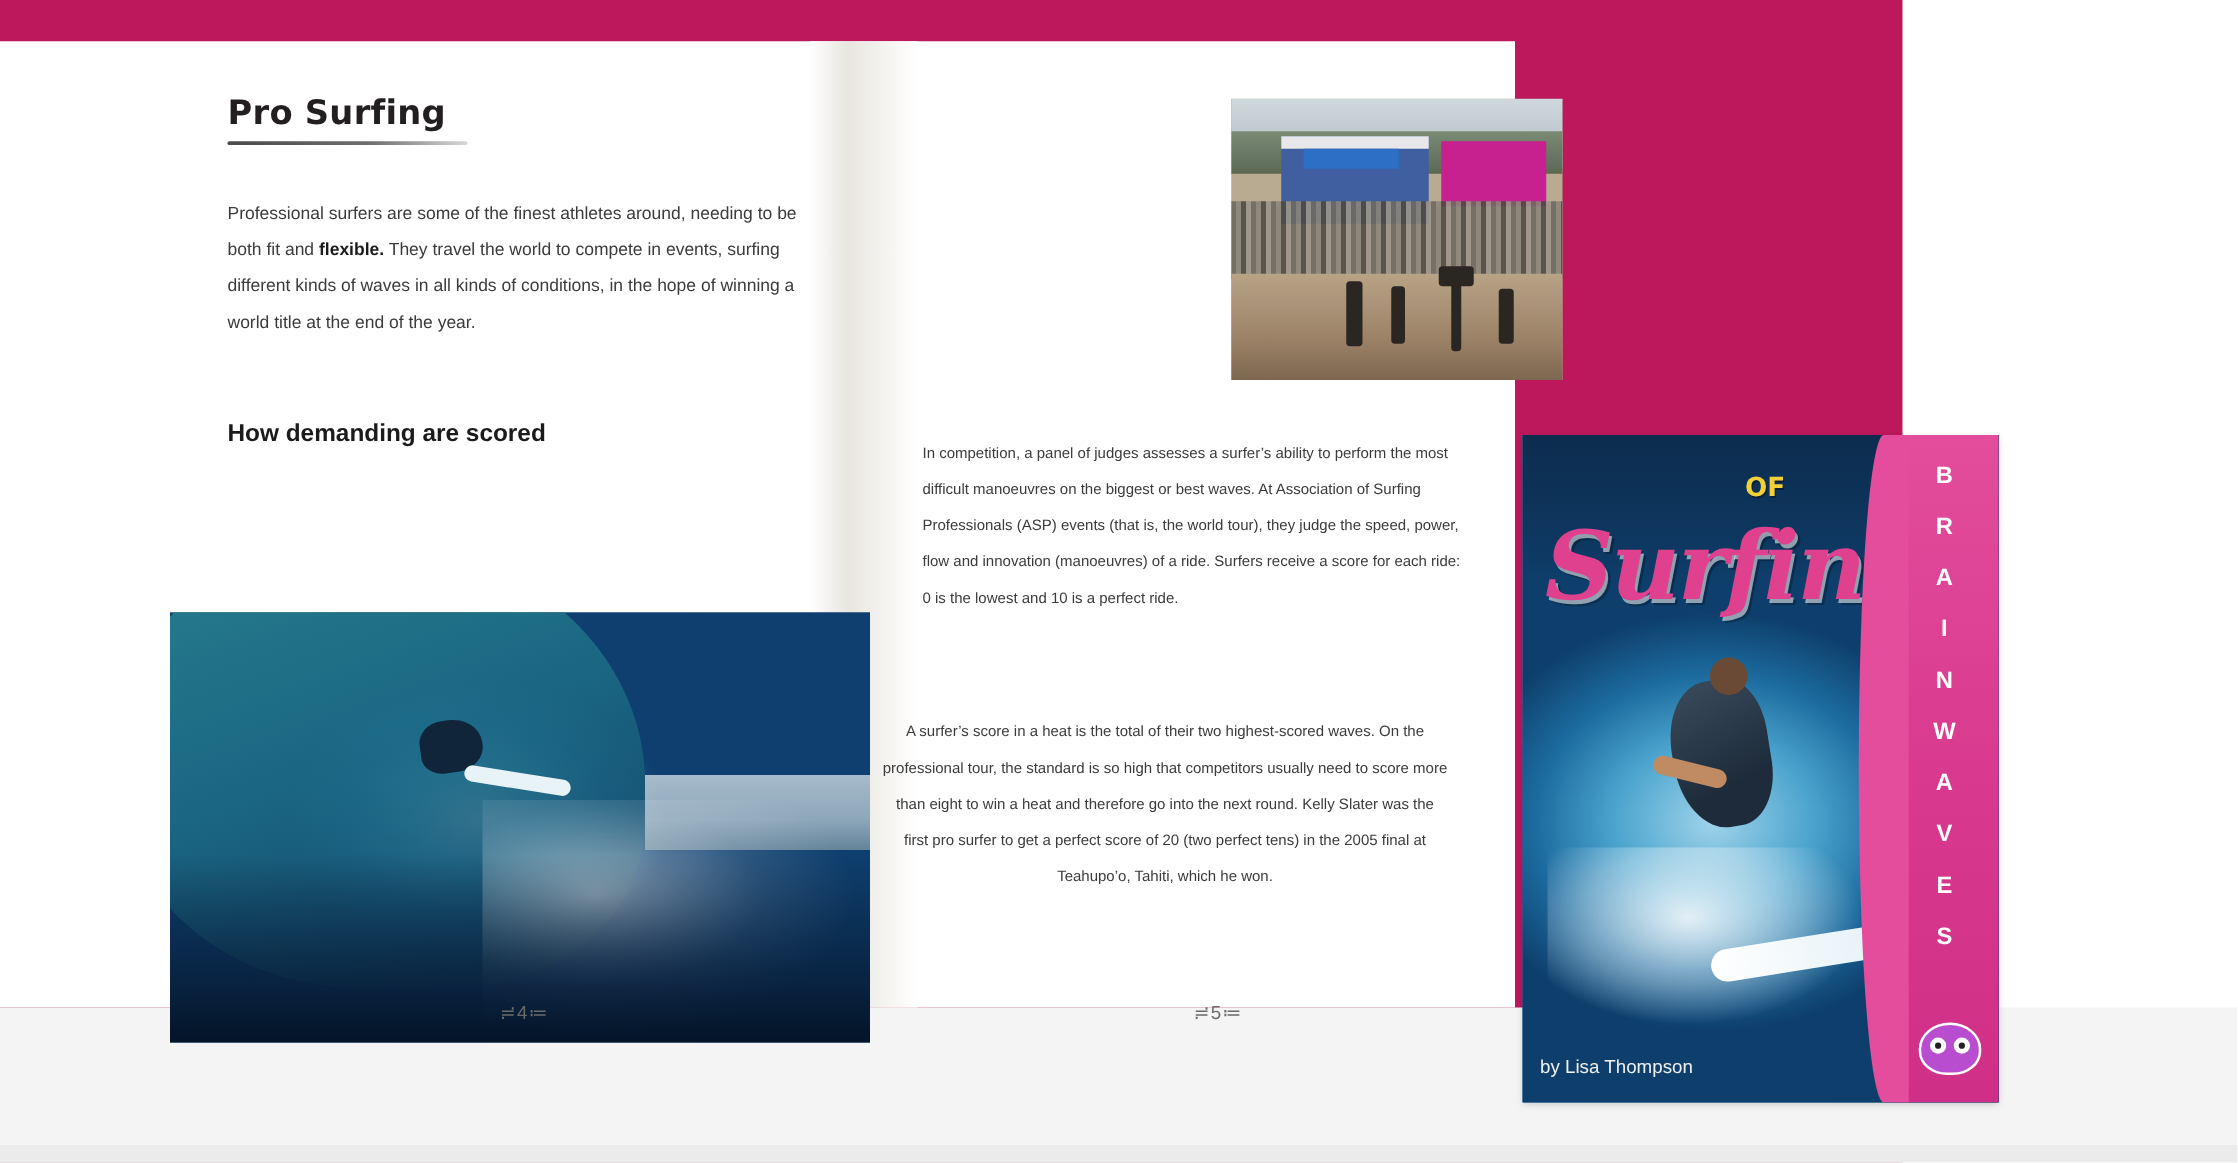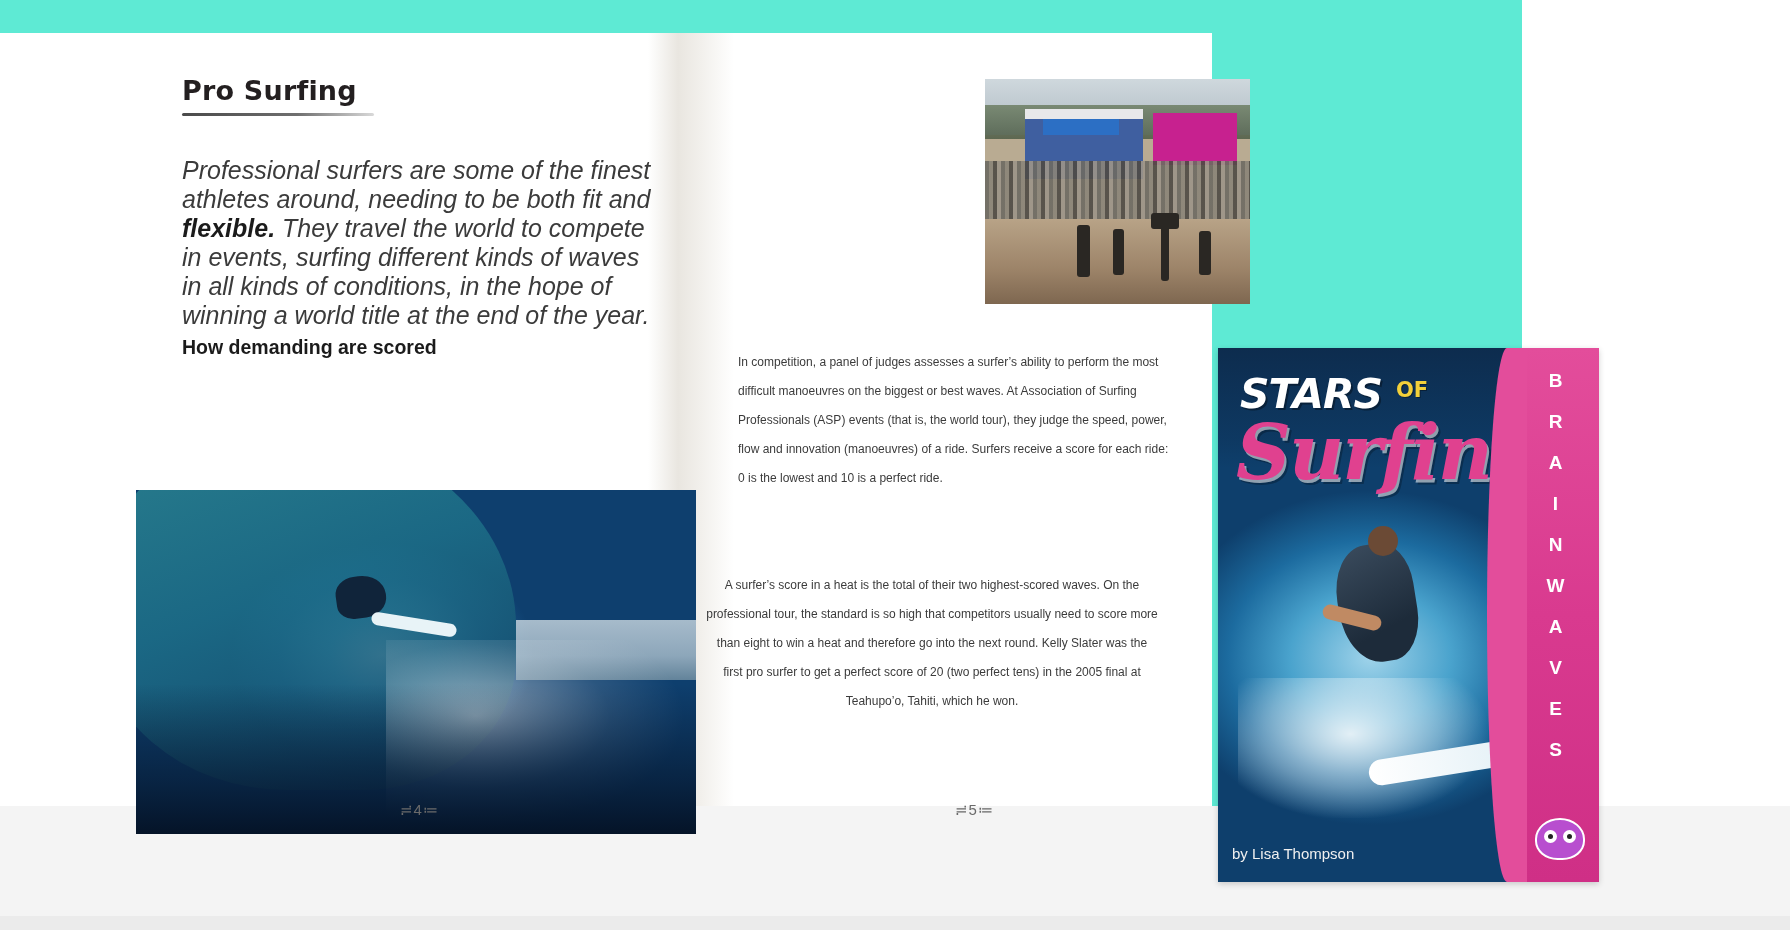--- a/index.html
+++ b/index.html
@@ -9,21 +9,21 @@
     width: 1790px;
     height: 930px;
     overflow: hidden;
     font-family: "Liberation Sans", sans-serif;
   }
 
   #stage {
     position: relative;
     width: 1522px;
     height: 930px;
-    background: #5eead4;
+    background: #be185d;
   }
 
   
   .bottom-band {
     position: absolute;
     left: 0;
     top: 806px;
     width: 1790px;
     height: 124px;
     background: #f4f4f4;
@@ -89,24 +89,23 @@
     top: 80px;
     width: 192px;
     height: 3px;
     background: linear-gradient(to right, #4a4a4a 0%, #6f6f6f 60%, #d9d9d9 100%);
     border-radius: 2px;
   }
 
   .body-text {
     position: absolute;
     font-family: "Liberation Sans", sans-serif;
-    font-size: 25px;
+    font-size: 14px;
     line-height: 29px;
     color: #3b3b3b;
-    font-style: italic;
   }
 
   .para-1 {
     left: 182px;
     top: 123px;
     width: 478px;
   }
   .para-1 b { color: #1b1b1b; font-weight: bold; }
 
   .subhead {
@@ -510,21 +509,20 @@
 
   <div class="cover">
     <div class="cover-sea"></div>
     <div class="cover-topdark"></div>
     <div class="cover-foam"></div>
     <div class="cover-surfer-body"></div>
     <div class="cover-surfer-head"></div>
     <div class="cover-surfer-arm"></div>
     <div class="cover-board"></div>
 
-    <div class="cover-title-stars">STARS</div>
     <div class="cover-title-of">OF</div>
     <div class="cover-title-surf">Surfing</div>
     <div class="cover-author">by Lisa Thompson</div>
 
     <div class="cover-spine">
       <div class="cover-spine-wave"></div>
       <div class="spine-letters">
         <span>B</span>
         <span>R</span>
         <span>A</span>

